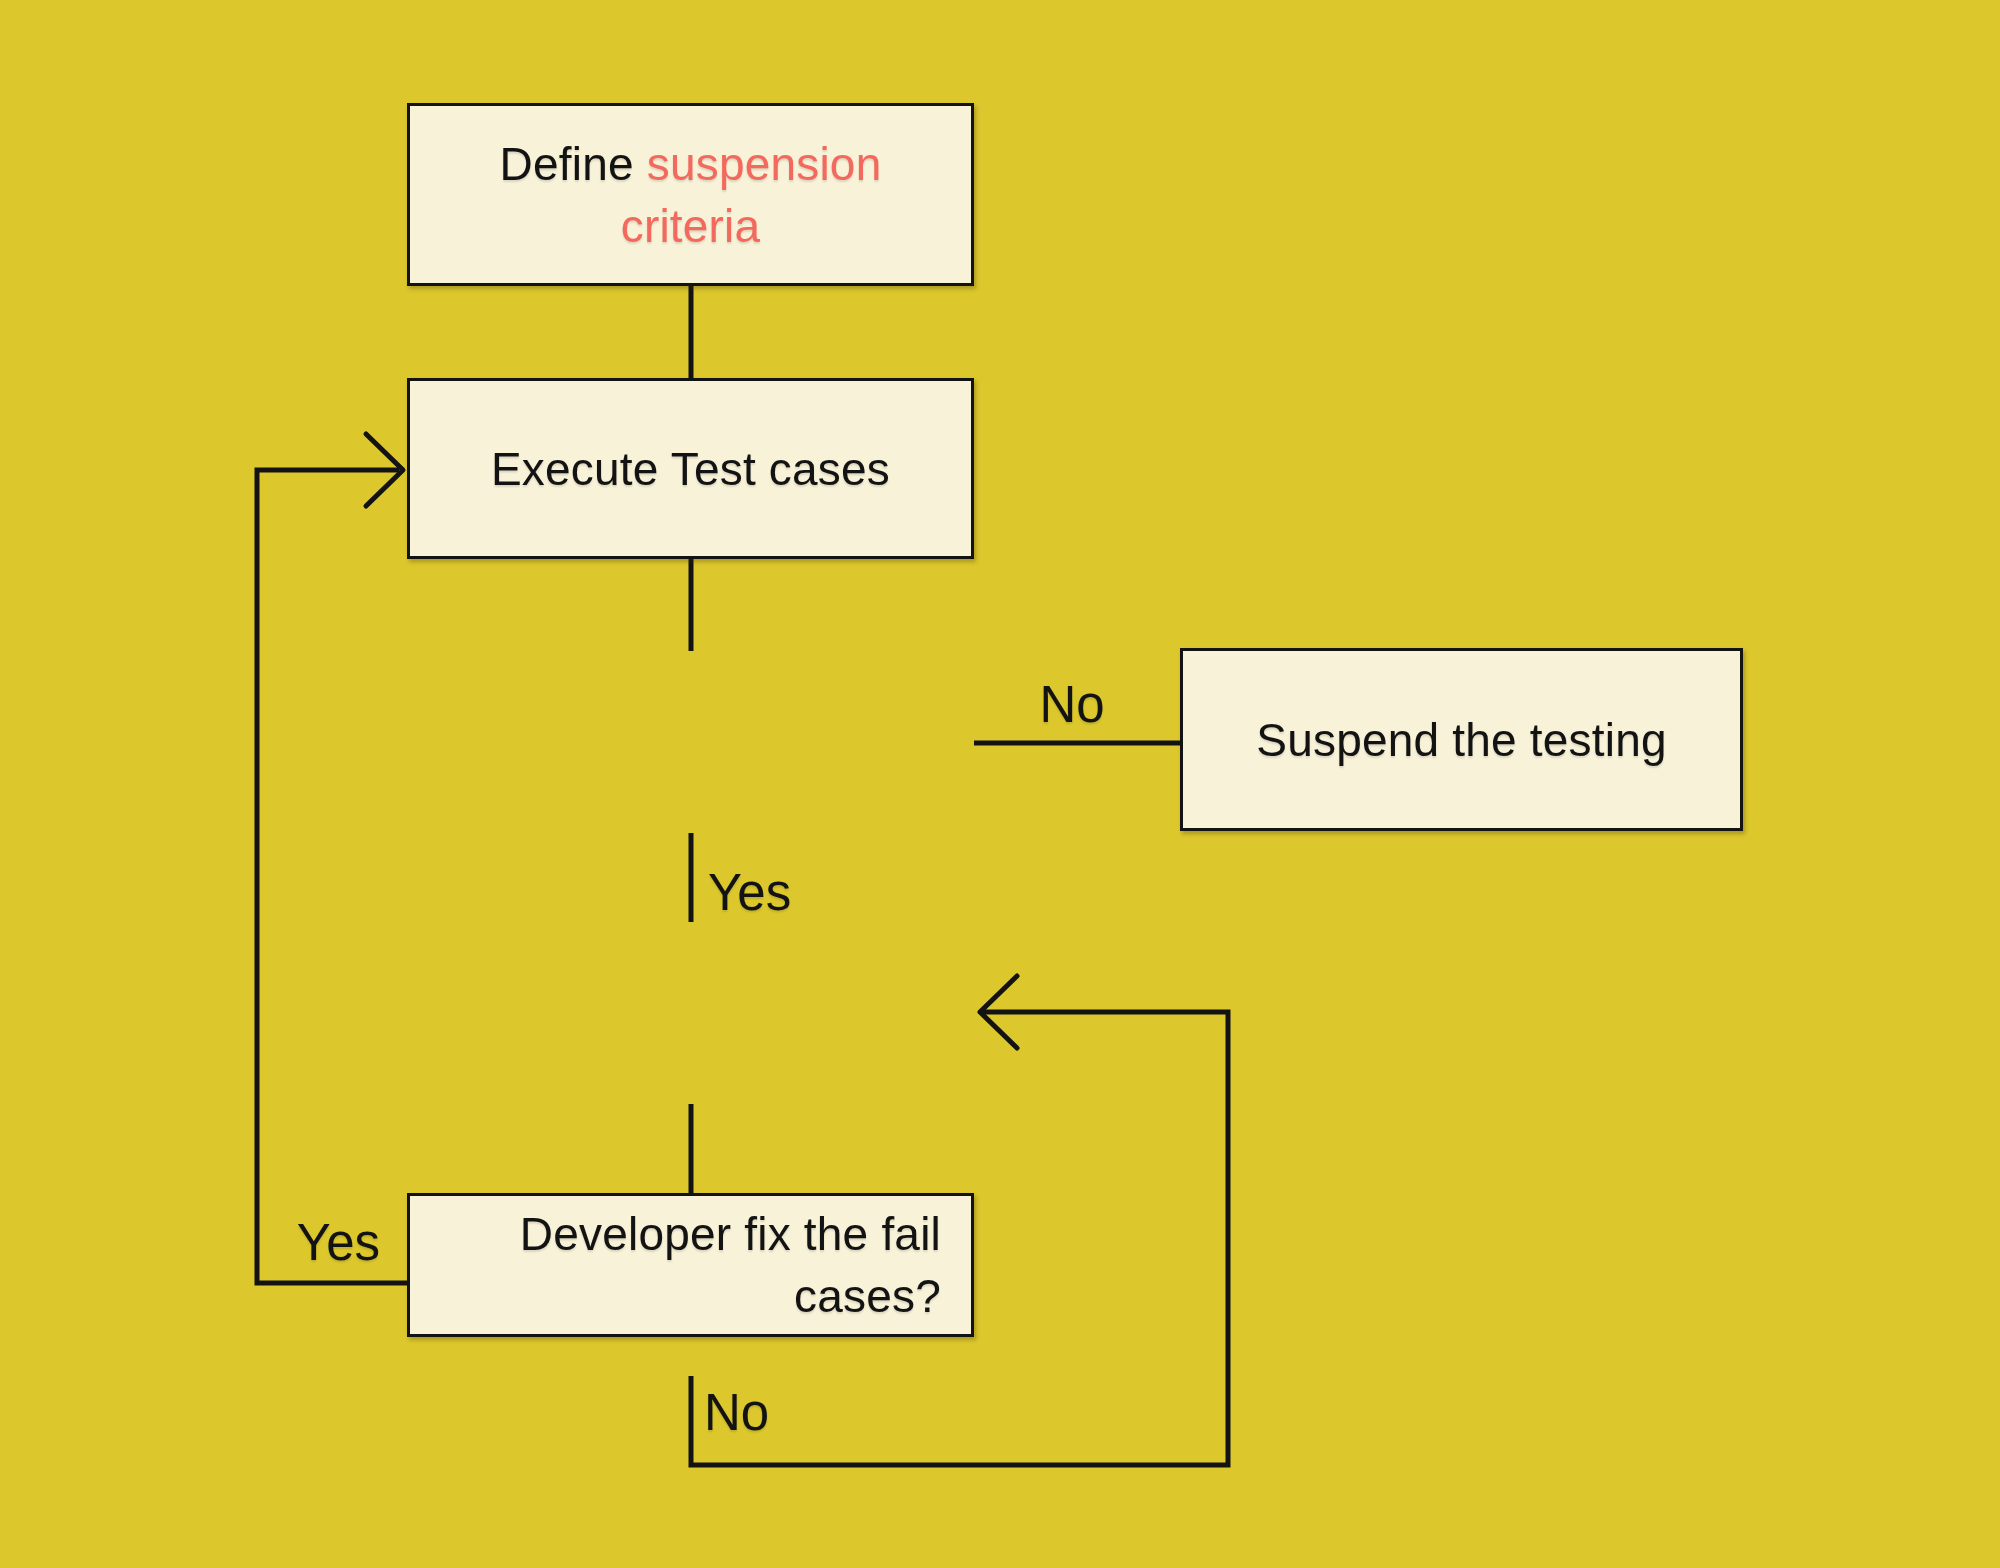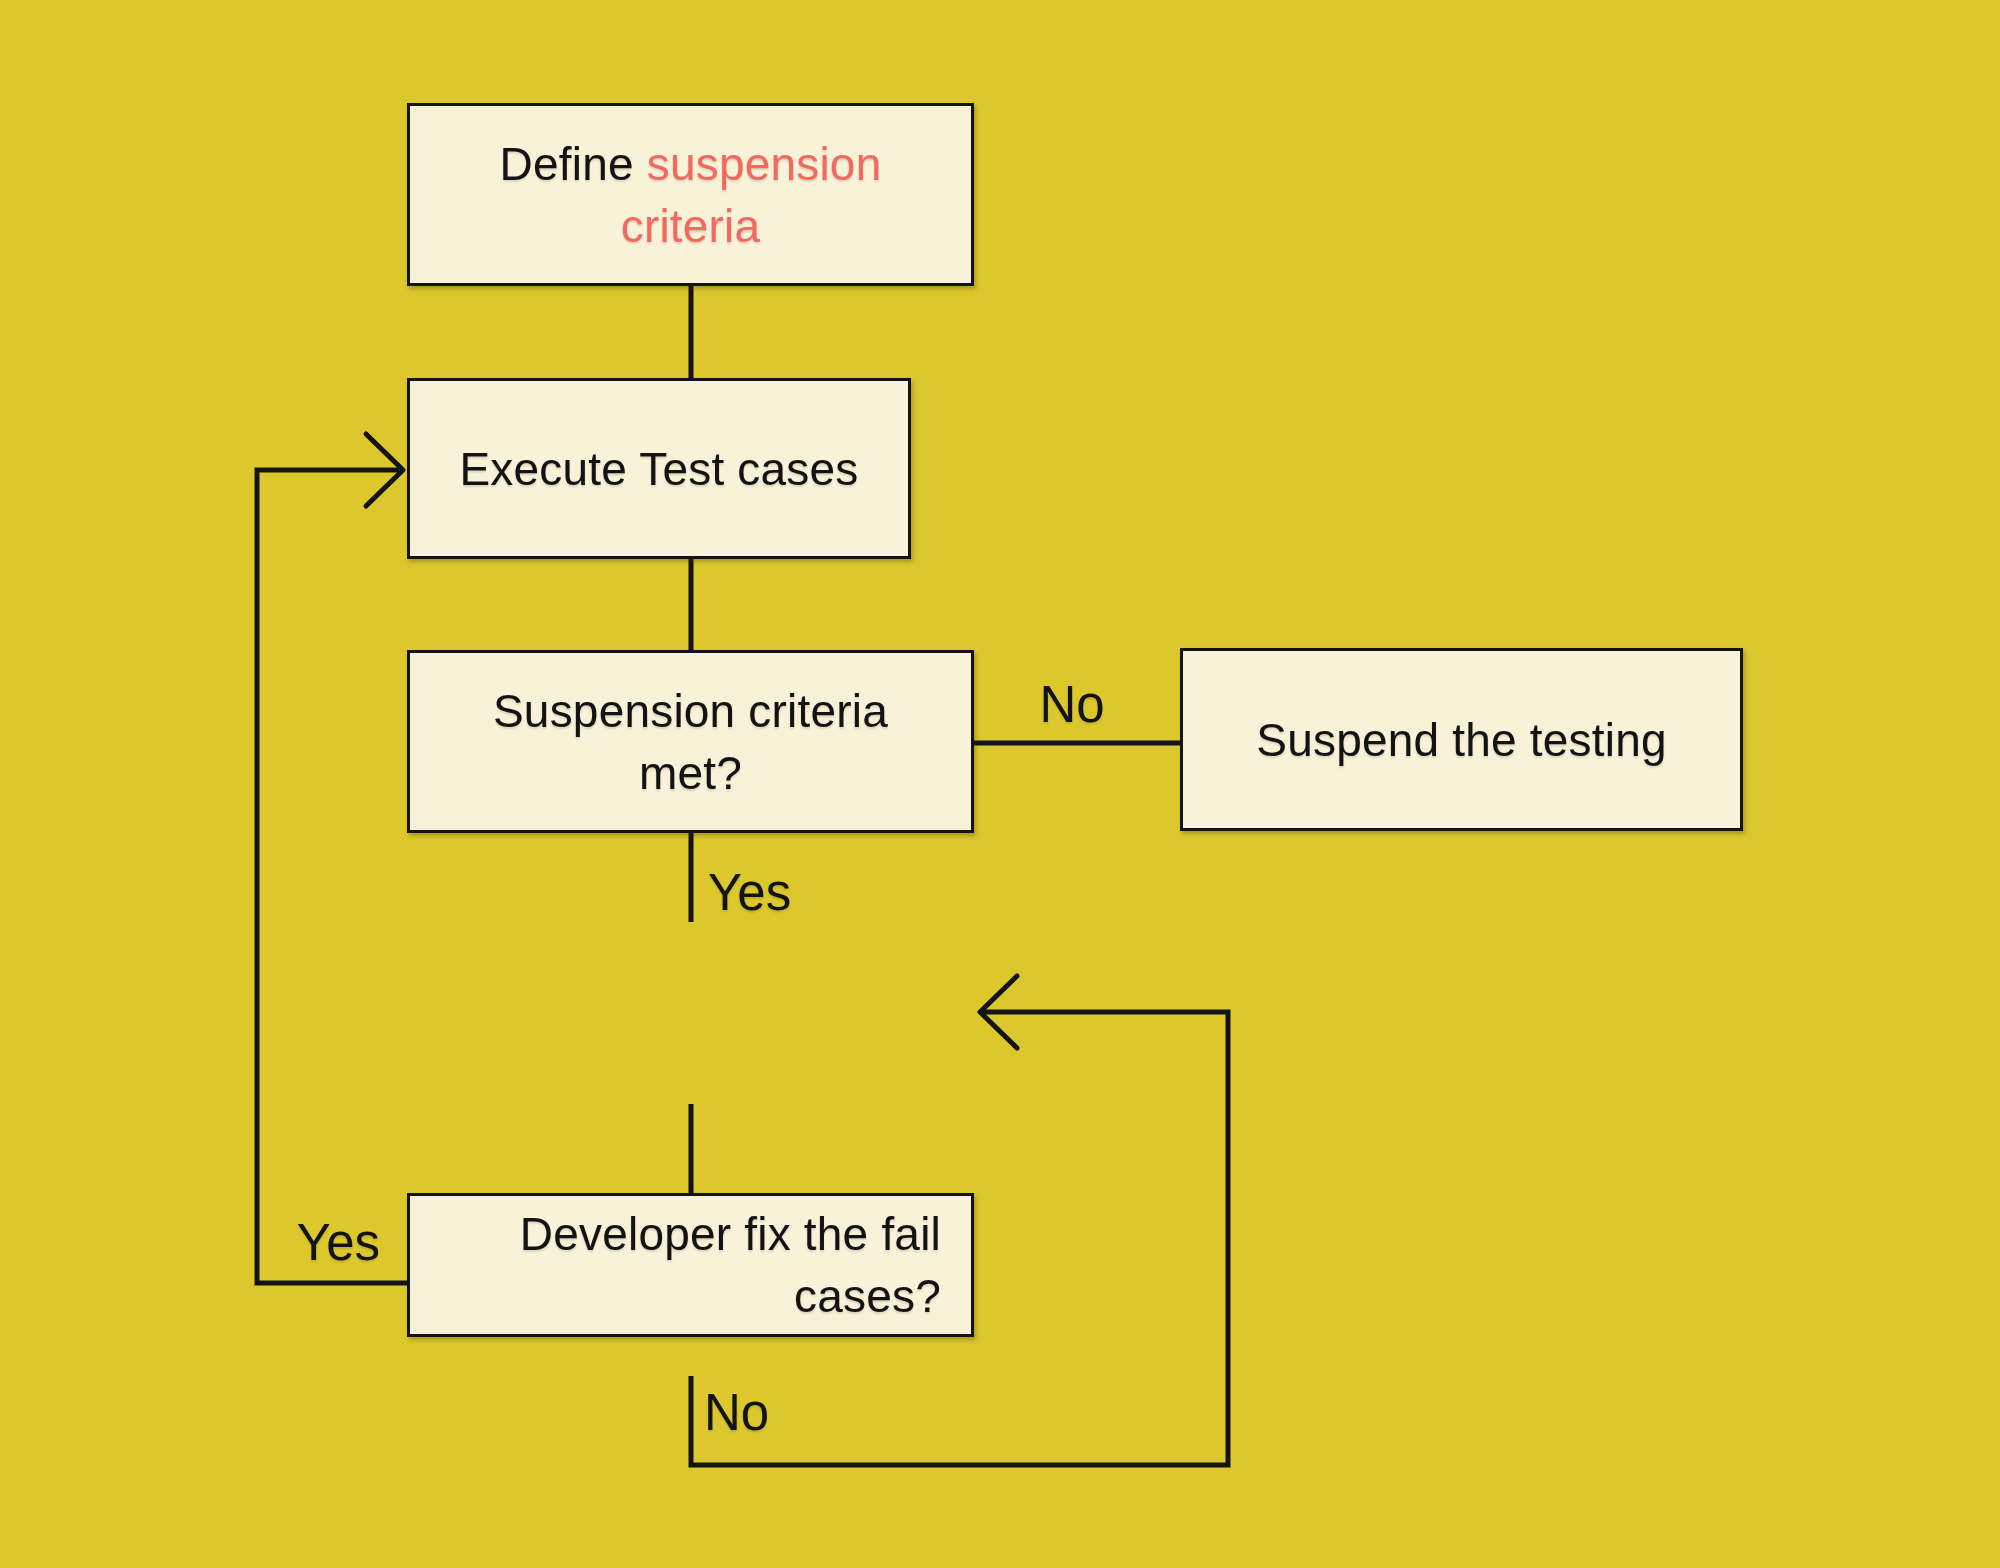--- a/index.html
+++ b/index.html
@@ -37,21 +37,21 @@
     justify-content: center;
     text-align: center;
     padding: 11px 30px;
     font-size: 46px;
     line-height: 62px;
     letter-spacing: 0.2px;
     text-shadow: 0 2px 2px rgba(0,0,0,0.12);
   }
   .node .accent { color: #f4695e; }
   .node-define        { left: 407px;  top: 103px;  width: 567px; height: 183px; }
-  .node-execute       { left: 407px;  top: 378px;  width: 504px; height: 181px; }
+  .node-execute       { left: 407px;  top: 378px;  width: 567px; height: 181px; }
   .node-criteria-met  { left: 407px;  top: 650px;  width: 567px; height: 183px; }
   .node-finish        { left: 1180px; top: 648px;  width: 563px; height: 183px; }
   .node-suspend       { left: 407px;  top: 921px;  width: 567px; height: 183px; }
   .node-developer-fix { left: 407px;  top: 1193px; width: 567px; height: 144px; text-align: right; }
   .edge-label {
     position: absolute;
     font-size: 51px;
     line-height: 50px;
     text-shadow: 0 2px 2px rgba(0,0,0,0.12);
     white-space: nowrap;
@@ -86,23 +86,20 @@
   </svg>
 
   <div class="node node-define">
     <div><span>Define </span><span class="accent">suspension criteria</span></div>
   </div>
 
   <div class="node node-execute">
     <div>Execute Test cases</div>
   </div>
 
-  <div class="node node-criteria-met">
-    <div>Suspension criteria met?</div>
-  </div>
 
   <div class="node node-finish">
     <div>Suspend the testing</div>
   </div>
 
 
   <div class="node node-developer-fix">
     <div>Developer fix the fail cases?</div>
   </div>
 

